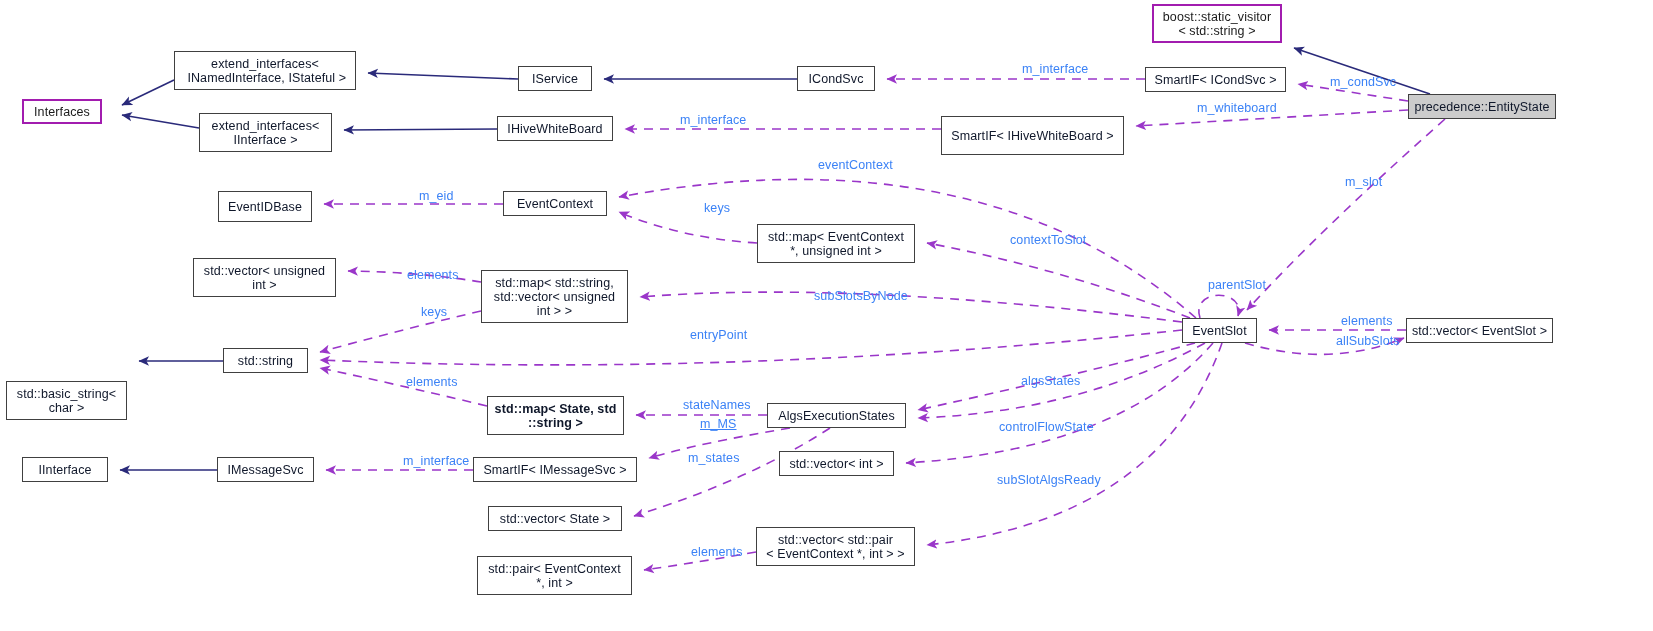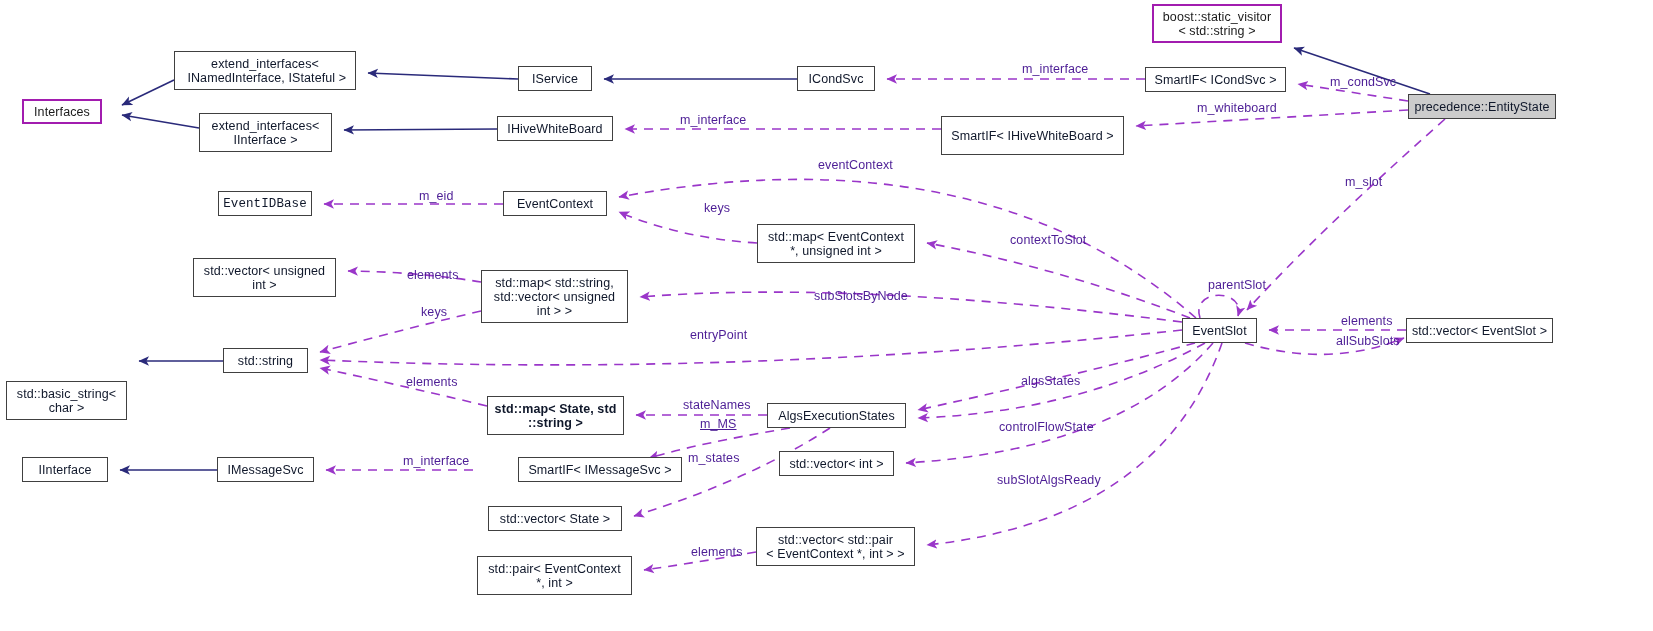--- a/index.html
+++ b/index.html
@@ -43,21 +43,21 @@
     color: #1a1a1a;
   }
   .node.focus {
     background: #cccccc;
     border: 1px solid #404040;
   }
   .edge-label {
     position: absolute;
     font-size: 12.5px;
     line-height: 13px;
-    color: #4c1d95;
+    color: #3b82f6;
     white-space: pre;
     background: transparent;
     letter-spacing: 0.1px;
     padding-left: 20px;
   }
 </style>
 </head>
 <body>
 
 <div id="diagram-root">
@@ -120,40 +120,40 @@
       <div class="node" style="left: 199px; top: 113px; width: 133px; height: 39px;">extend_interfaces&lt;
 IInterface &gt;</div>
       <div class="node" style="left: 518px; top: 66px; width: 74px; height: 25px;">IService</div>
       <div class="node" style="left: 497px; top: 116px; width: 116px; height: 25px;">IHiveWhiteBoard</div>
       <div class="node" style="left: 797px; top: 66px; width: 78px; height: 25px;">ICondSvc</div>
       <div class="node" style="left: 1145px; top: 67px; width: 141px; height: 25px;">SmartIF&lt; ICondSvc &gt;</div>
       <div class="node" style="left: 941px; top: 116px; width: 183px; height: 39px;">SmartIF&lt; IHiveWhiteBoard &gt;</div>
       <div class="node dim" style="left: 1152px; top: 4px; width: 130px; height: 39px;">boost::static_visitor
 &lt; std::string &gt;</div>
       <div class="node focus" style="left: 1408px; top: 94px; width: 148px; height: 25px;">precedence::EntityState</div>
-      <div class="node" style="left: 218px; top: 191px; width: 94px; height: 25px; font-family: Liberation Mono, monospace;">EventIDBase</div>
+      <div class="node" style="left: 218px; top: 191px; width: 94px; height: 31px;">EventIDBase</div>
       <div class="node" style="left: 503px; top: 191px; width: 104px; height: 25px;">EventContext</div>
       <div class="node" style="left: 757px; top: 224px; width: 158px; height: 39px;">std::map&lt; EventContext
 *, unsigned int &gt;</div>
       <div class="node" style="left: 193px; top: 258px; width: 143px; height: 39px;">std::vector&lt; unsigned
 int &gt;</div>
       <div class="node" style="left: 481px; top: 270px; width: 147px; height: 53px;">std::map&lt; std::string,
 std::vector&lt; unsigned
 int &gt; &gt;</div>
       <div class="node" style="left: 6px; top: 341px; width: 121px; height: 39px; margin-top: 40px;">std::basic_string&lt;
 char &gt;</div>
       <div class="node" style="left: 223px; top: 348px; width: 85px; height: 25px;">std::string</div>
       <div class="node" style="left: 1182px; top: 318px; width: 75px; height: 25px;">EventSlot</div>
       <div class="node" style="left: 1406px; top: 318px; width: 147px; height: 25px;">std::vector&lt; EventSlot &gt;</div>
       <div class="node" style="left: 487px; top: 396px; width: 137px; height: 39px; font-weight: bold;">std::map&lt; State, std
 ::string &gt;</div>
       <div class="node" style="left: 767px; top: 403px; width: 139px; height: 25px;">AlgsExecutionStates</div>
       <div class="node" style="left: 22px; top: 457px; width: 86px; height: 25px;">IInterface</div>
       <div class="node" style="left: 217px; top: 457px; width: 97px; height: 25px;">IMessageSvc</div>
-      <div class="node" style="left: 473px; top: 457px; width: 164px; height: 25px; margin-left: 45px;">SmartIF&lt; IMessageSvc &gt;</div>
+      <div class="node" style="left: 473px; top: 457px; width: 164px; height: 25px;">SmartIF&lt; IMessageSvc &gt;</div>
       <div class="node" style="left: 779px; top: 451px; width: 115px; height: 25px;">std::vector&lt; int &gt;</div>
       <div class="node" style="left: 488px; top: 506px; width: 134px; height: 25px;">std::vector&lt; State &gt;</div>
       <div class="node" style="left: 756px; top: 527px; width: 159px; height: 39px;">std::vector&lt; std::pair
 &lt; EventContext *, int &gt; &gt;</div>
       <div class="node" style="left: 477px; top: 556px; width: 155px; height: 39px;">std::pair&lt; EventContext
 *, int &gt;</div>
     </div>
   <div id="labels-container">
       <span class="edge-label" style="left: 1002px; top: 63px;">m_interface</span>
       <span class="edge-label" style="left: 1310px; top: 76px;">m_condSvc</span>

